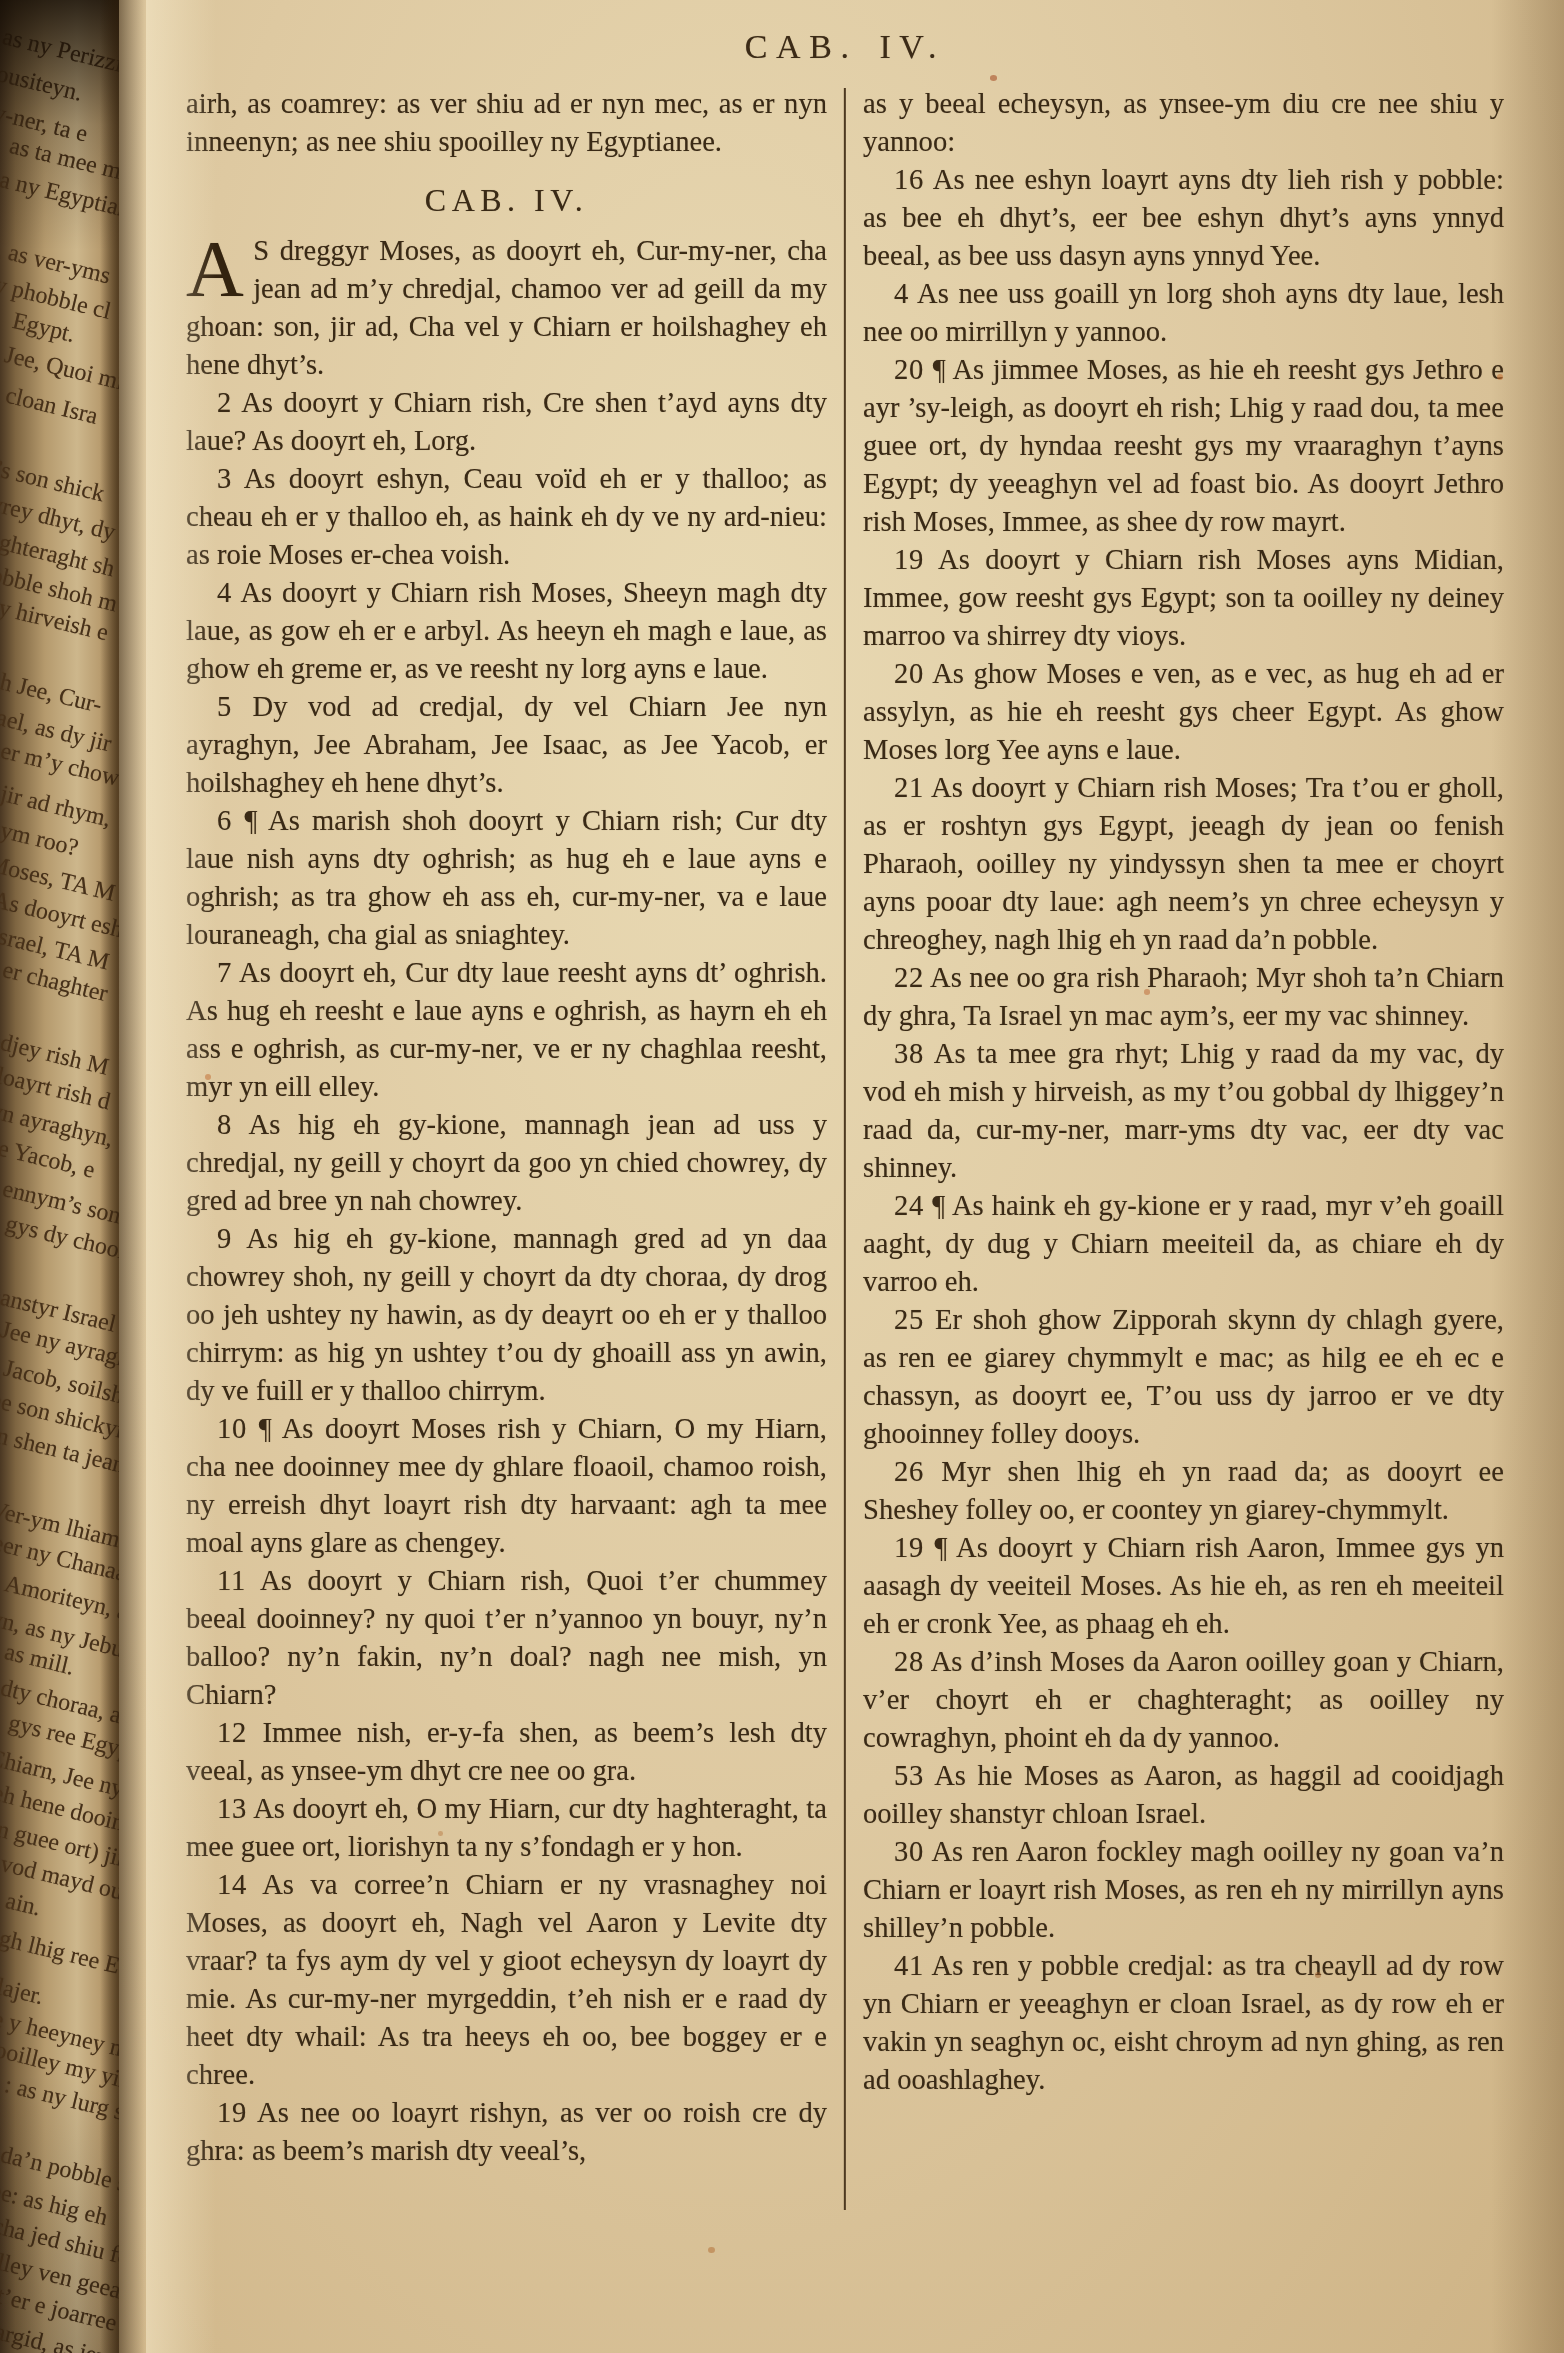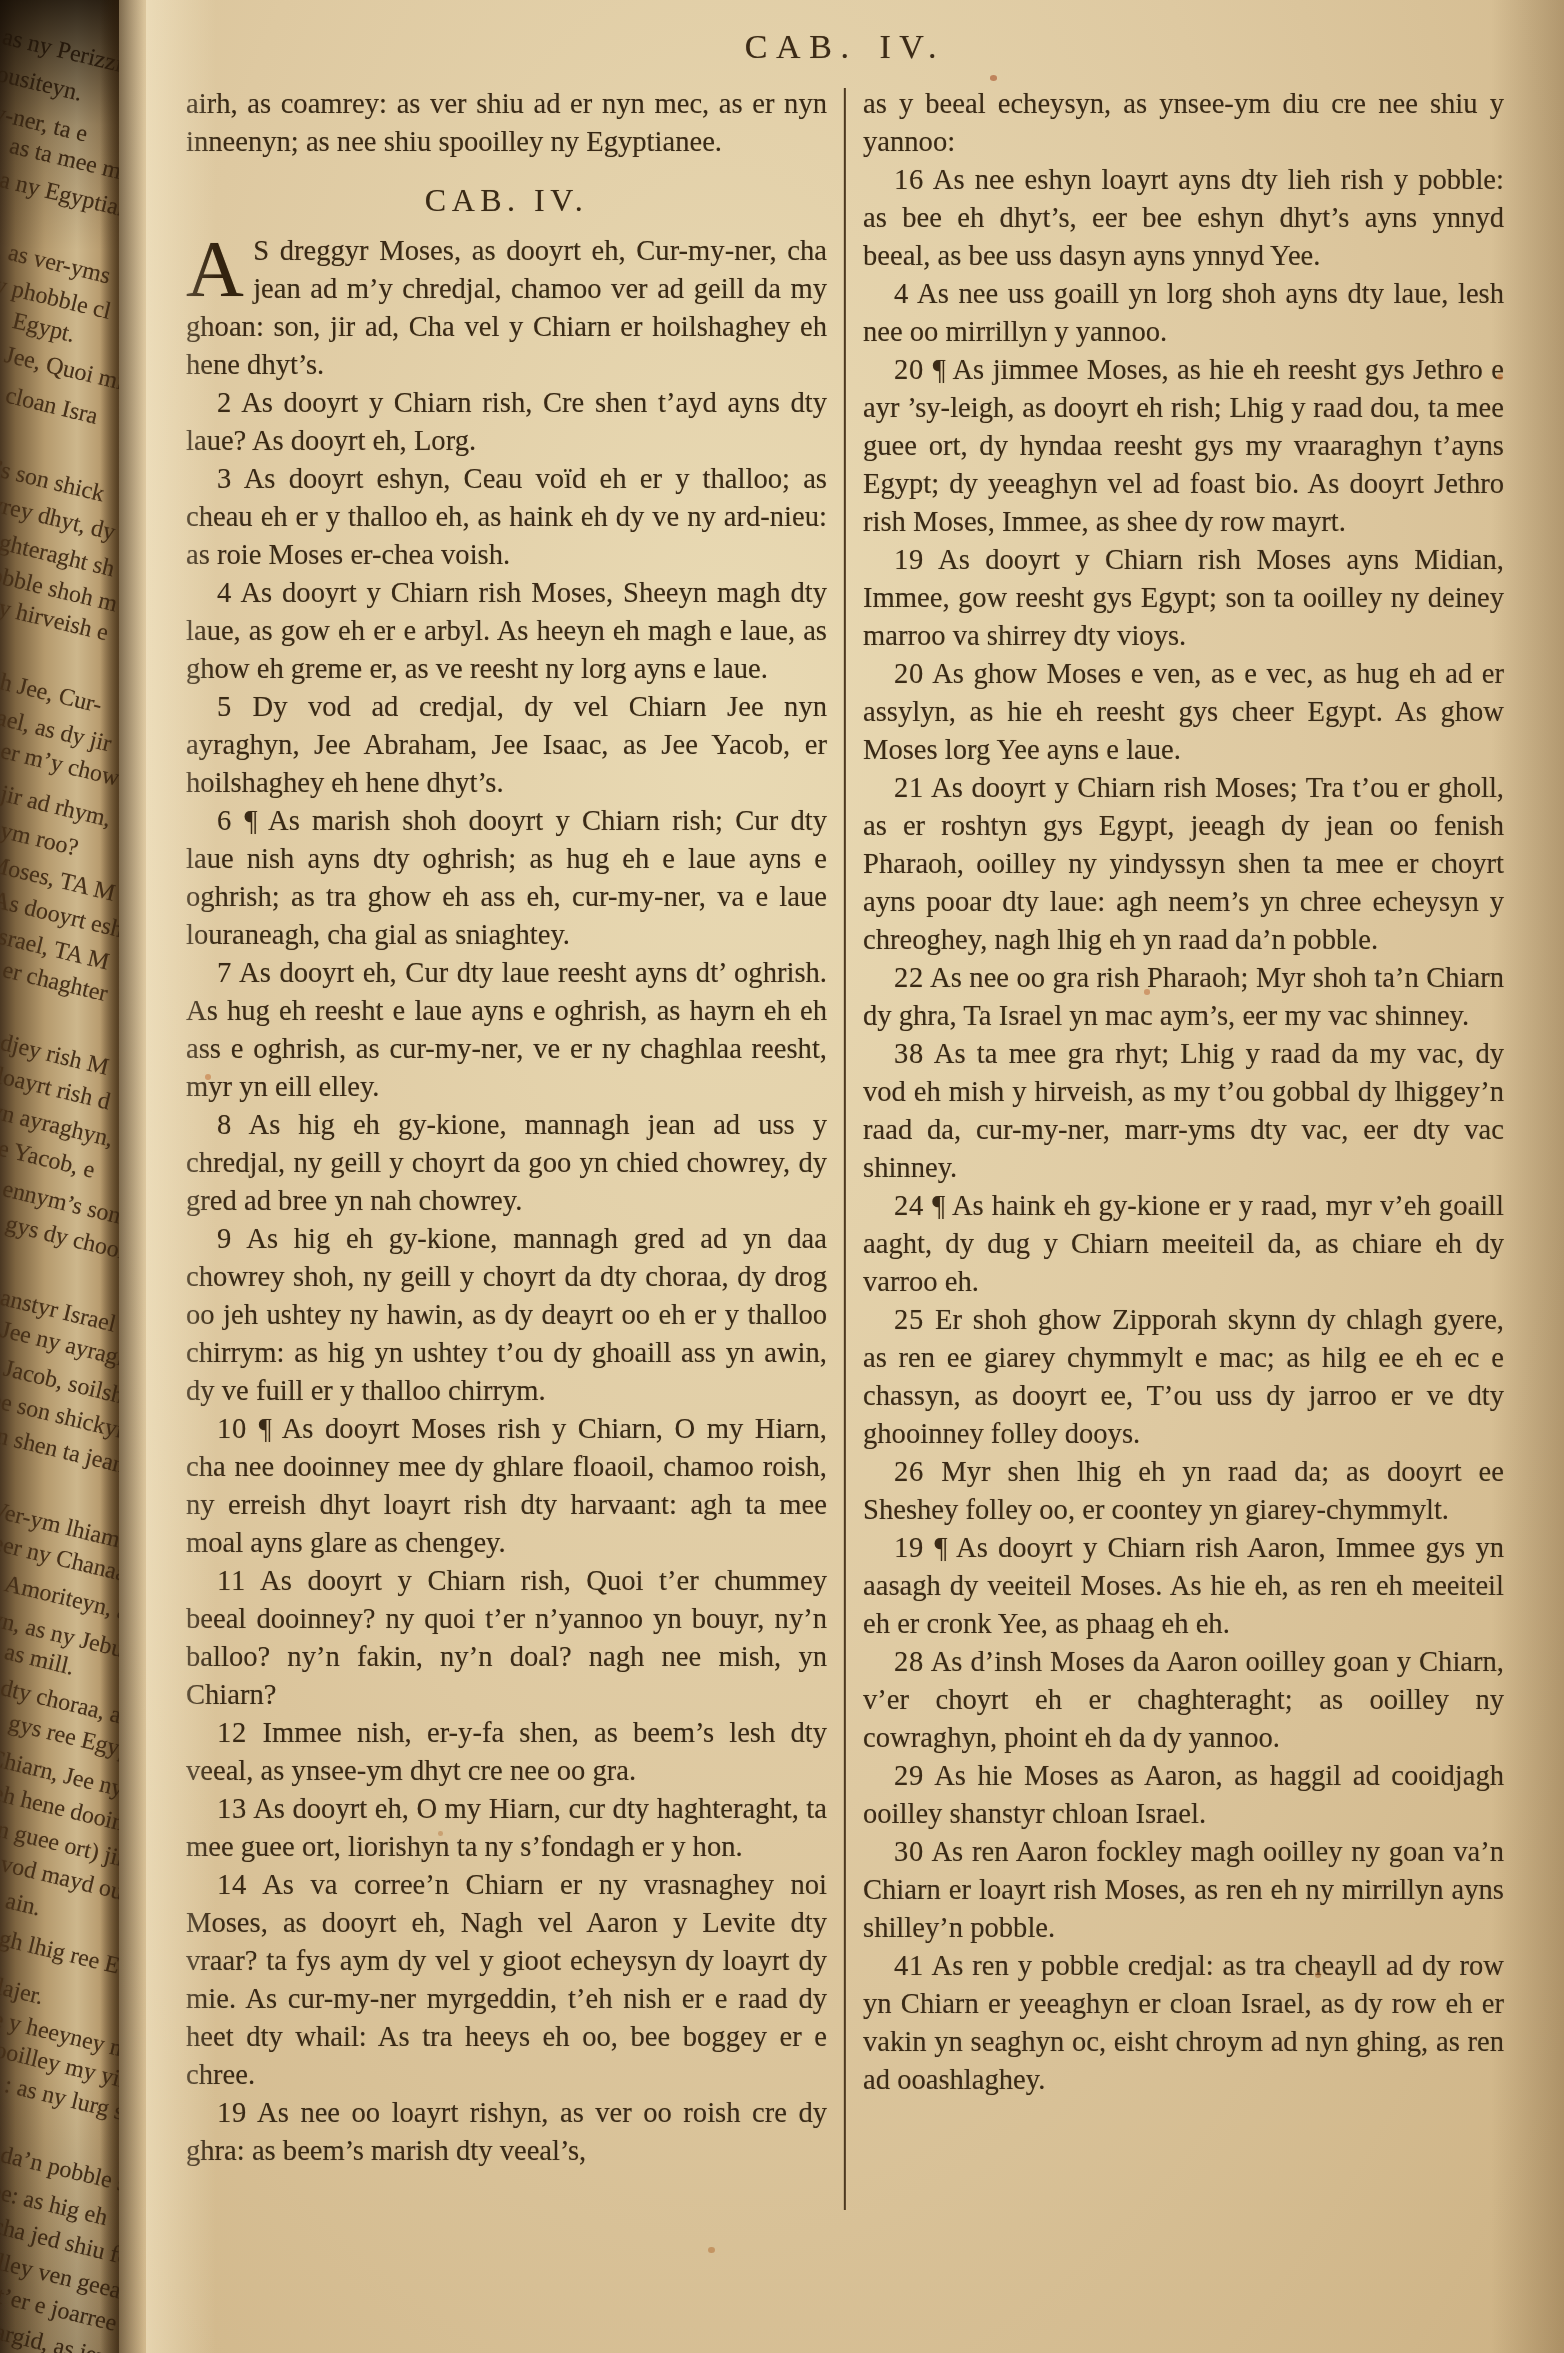--- a/index.html
+++ b/index.html
@@ -182,21 +182,21 @@
             <p class="verse"><span class="vnum">19</span> As dooyrt y Chiarn rish Moses ayns Midian, Immee, gow reesht gys Egypt; son ta ooilley ny deiney marroo va shirrey dty vioys.</p>
             <p class="verse"><span class="vnum">20</span> As ghow Moses e ven, as e vec, as hug eh ad er assylyn, as hie eh reesht gys cheer Egypt. As ghow Moses lorg Yee ayns e laue.</p>
             <p class="verse"><span class="vnum">21</span> As dooyrt y Chiarn rish Moses; Tra t’ou er gholl, as er roshtyn gys Egypt, jeeagh dy jean oo fenish Pharaoh, ooilley ny yindyssyn shen ta mee er choyrt ayns pooar dty laue: agh neem’s yn chree echeysyn y chreoghey, nagh lhig eh yn raad da’n pobble.</p>
             <p class="verse"><span class="vnum">22</span> As nee oo gra rish Pharaoh; Myr shoh ta’n Chiarn dy ghra, Ta Israel yn mac aym’s, eer my vac shinney.</p>
             <p class="verse"><span class="vnum">38</span> As ta mee gra rhyt; Lhig y raad da my vac, dy vod eh mish y hirveish, as my t’ou gobbal dy lhiggey’n raad da, cur-my-ner, marr-yms dty vac, eer dty vac shinney.</p>
             <p class="verse"><span class="vnum">24</span> ¶ As haink eh gy-kione er y raad, myr v’eh goaill aaght, dy dug y Chiarn meeiteil da, as chiare eh dy varroo eh.</p>
             <p class="verse"><span class="vnum">25</span> Er shoh ghow Zipporah skynn dy chlagh gyere, as ren ee giarey chymmylt e mac; as hilg ee eh ec e chassyn, as dooyrt ee, T’ou uss dy jarroo er ve dty ghooinney folley dooys.</p>
             <p class="verse"><span class="vnum">26</span> Myr shen lhig eh yn raad da; as dooyrt ee Sheshey folley oo, er coontey yn giarey-chymmylt.</p>
             <p class="verse"><span class="vnum">19</span> ¶ As dooyrt y Chiarn rish Aaron, Immee gys yn aasagh dy veeiteil Moses. As hie eh, as ren eh meeiteil eh er cronk Yee, as phaag eh eh.</p>
             <p class="verse"><span class="vnum">28</span> As d’insh Moses da Aaron ooilley goan y Chiarn, v’er choyrt eh er chaghteraght; as ooilley ny cowraghyn, phoint eh da dy yannoo.</p>
-            <p class="verse"><span class="vnum">29</span> As hie Moses as Aaron, as haggil ad cooidjagh ooilley shanstyr chloan Israel.</p>
+            <p class="verse"><span class="vnum">53</span> As hie Moses as Aaron, as haggil ad cooidjagh ooilley shanstyr chloan Israel.</p>
             <p class="verse"><span class="vnum">30</span> As ren Aaron fockley magh ooilley ny goan va’n Chiarn er loayrt rish Moses, as ren eh ny mirrillyn ayns shilley’n pobble.</p>
             <p class="verse"><span class="vnum">41</span> As ren y pobble credjal: as tra cheayll ad dy row yn Chiarn er yeeaghyn er cloan Israel, as dy row eh er vakin yn seaghyn oc, eisht chroym ad nyn ghing, as ren ad ooashlaghey.</p>
           </div>
       </div>
     </div>
   </div>
 
   <i class="speck" style="left:990px;top:75px;width:7px;height:5.5px;background:rgba(164,71,31,0.55);"></i>
   <i class="speck" style="left:1497px;top:374px;width:6.3px;height:6.3px;background:rgba(197,106,42,0.5);"></i>
   <i class="speck" style="left:1144px;top:989px;width:5.5px;height:5.5px;background:rgba(184,92,37,0.45);"></i>

